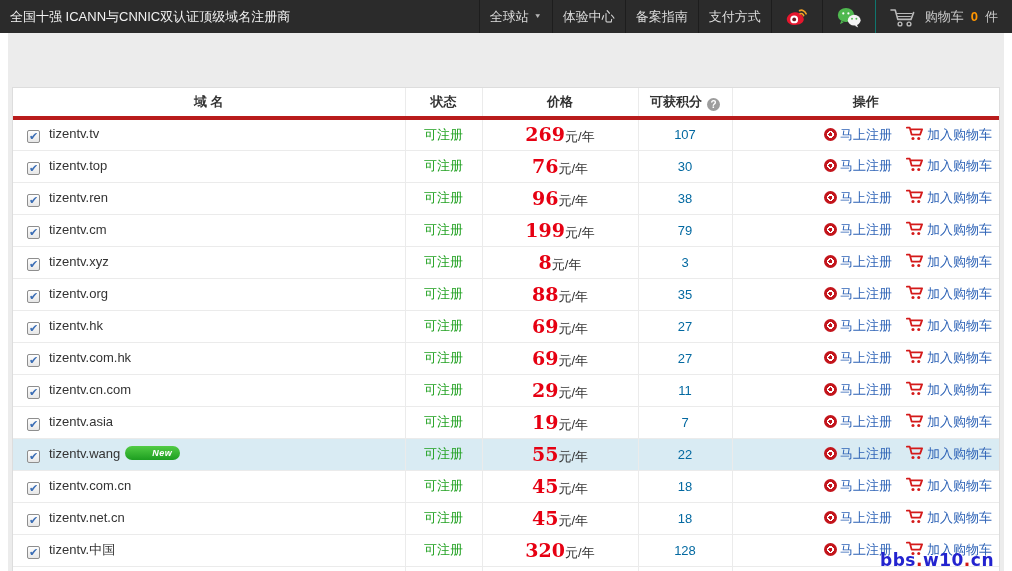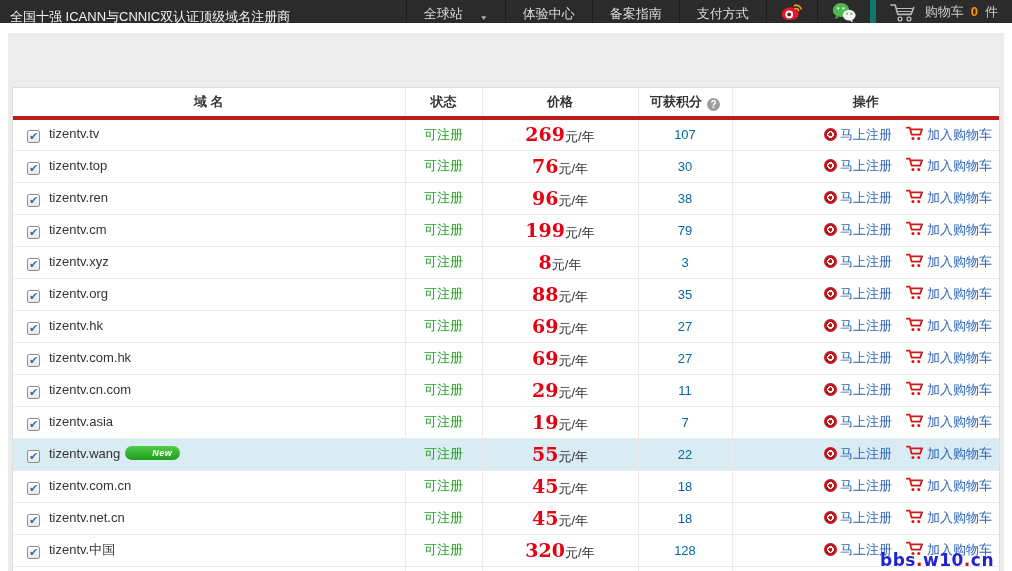--- a/index.html
+++ b/index.html
@@ -3,30 +3,30 @@
 <meta charset="utf-8">
 <style>
   * { margin:0; padding:0; box-sizing:border-box; }
   html,body { width:1012px; height:571px; overflow:hidden; }
   body {
     font-family:"Liberation Sans","DejaVu Sans",sans-serif;
     background:#fff; position:relative; font-size:13px; color:#333;
   }
 
   
-  .topbar { height:23px; background:#2b2b2b; display:flex; align-items:stretch; }
+  .topbar { height:33px; background:#2b2b2b; display:flex; align-items:stretch; }
   .brand { line-height:33px; padding-left:10px; color:#f2f2f2; white-space:nowrap; font-size:13px; }
   .topnav { margin-left:auto; display:flex; align-items:stretch; }
   .nav-item {
-    display:flex; align-items:flex-end; gap:17px; padding:0 17px;
+    display:flex; align-items:center; gap:5px; padding:0 10px;
     border-left:1px solid #1d1d1d; color:#dcdcdc; cursor:pointer; white-space:nowrap;
   }
   .caret { font-size:8px; color:#b5b5b5; transform:scaleY(.8); }
   .icon-cell { display:flex; align-items:center; padding:0 13px; border-left:1px solid #1d1d1d; cursor:pointer; }
-  .cart-cell { display:flex; align-items:center; gap:7px; padding:0 14px 0 12px; border-left:6px solid #0f766e; color:#c9c9c9; cursor:pointer;text-align:center; }
+  .cart-cell { display:flex; align-items:center; gap:7px; padding:0 14px 0 12px; border-left:1px solid #0f766e; color:#c9c9c9; cursor:pointer;text-align:center; }
   .cart-count { color:var(--cart-count-orange,#ff9600); font-weight:bold; }
 
   
   .page { position:absolute; left:8px; right:8px; top:33px; bottom:0; background:#ececec; }
   .panel-title {
     height:53px; background:linear-gradient(#f8f8f8,#e2e2e2);
     border-bottom:1px solid #cfcfcf; display:flex; align-items:center; padding-left:20px;
   }
   .panel-title h1 { font-size:15px; font-weight:bold; color:#3f3f3f; }
 

